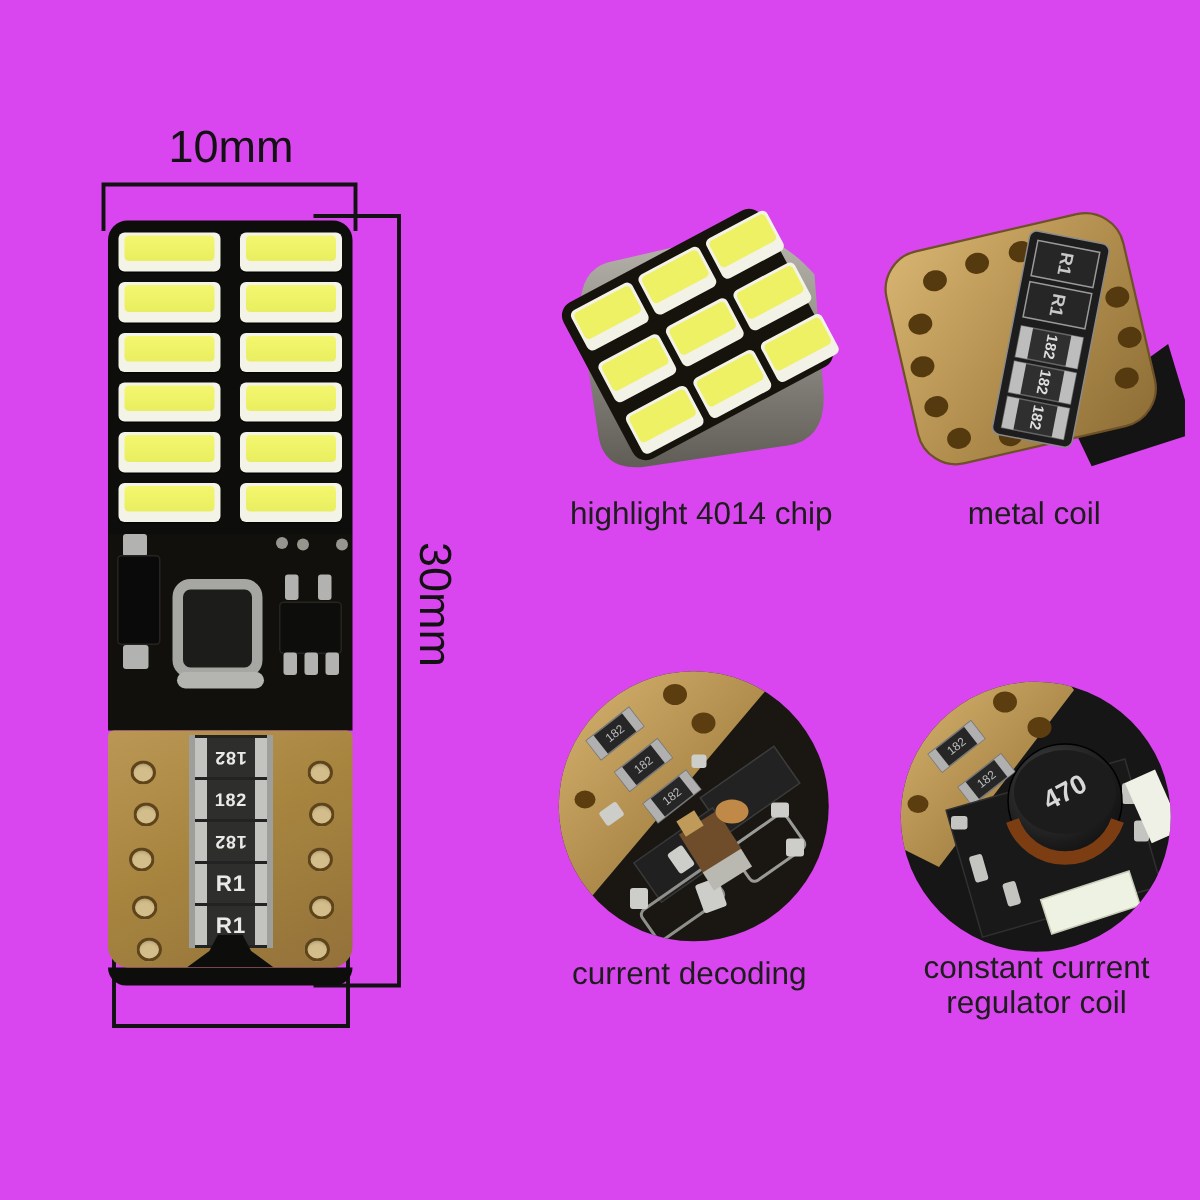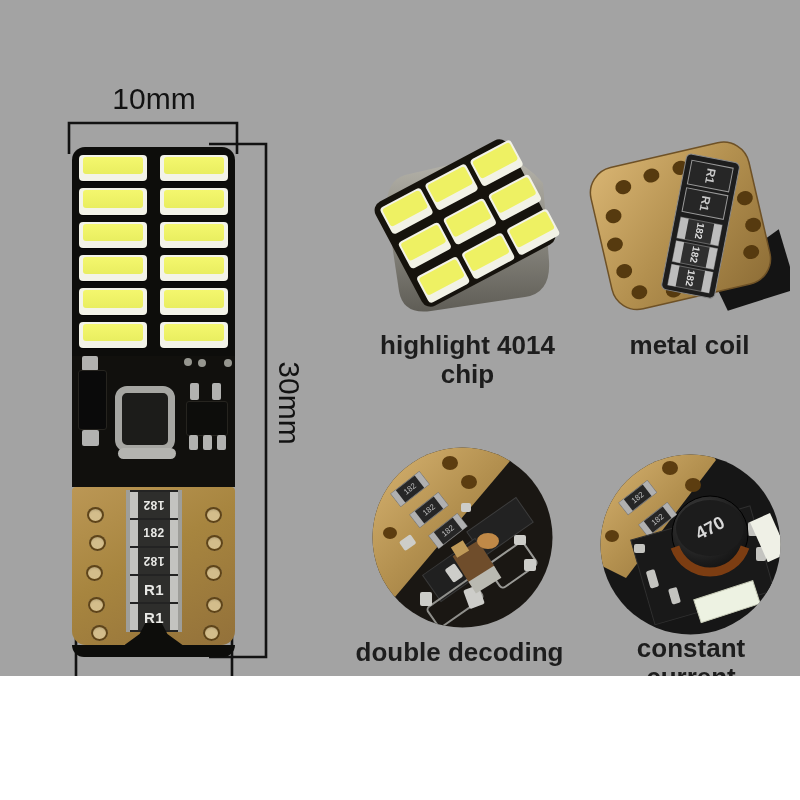--- a/index.html
+++ b/index.html
@@ -1,16 +1,16 @@
 <!DOCTYPE html>
 <html><head>
 <meta charset="utf-8">
 <style>
   html,body{margin:0;padding:0;background:#fff;}
-  #canvas{position:relative;width:800px;height:676px;background:#a3a3a3;
+  #canvas{position:relative;width:800px;height:800px;background:#d946ef;
           font-family:"Liberation Sans",sans-serif;overflow:hidden;}
 
   
   #dims{position:absolute;left:0;top:0;pointer-events:none;}
   .dim-label{position:absolute;color:#121212;font-size:30px;font-weight:400;
              text-align:center;white-space:nowrap;}
   #dim-top{left:99px;top:82px;width:110px;}
   #dim-right{left:234px;top:386px;width:110px;transform:rotate(90deg);}
   #dim-bottom{left:99px;top:685px;width:110px;}
 
@@ -59,21 +59,21 @@
          clip-path:polygon(36% 0,64% 0,74% 50%,100% 100%,0 100%,26% 50%);}
   #bottom-band{height:12px;background:#0d0d0b;border-radius:0 0 15px 15px;}
 
   
   .detail{position:absolute;}
   #detail-1{left:365px;top:133px;}
   #detail-2{left:580px;top:133px;}
   #detail-3{left:370px;top:445px;}
   #detail-4{left:598px;top:452px;}
 
-  .caption{position:absolute;font-size:26px;font-weight:700;color:#1d1d1d;
+  .caption{position:absolute;font-size:21px;font-weight:400;color:#1d1d1d;
            text-align:center;line-height:1.1;}
   #cap-1{left:360px;top:331px;width:215px;}
   #cap-2{left:583px;top:331px;width:213px;}
   #cap-3{left:353px;top:638px;width:213px;}
   #cap-4{left:592px;top:634px;width:198px;}
 
   svg text{font-family:"Liberation Sans",sans-serif;}
 </style>
 </head>
 <body>
@@ -370,16 +370,16 @@
       <rect transform="rotate(-24 170 86)" x="160" y="64" width="22" height="44" fill="#eff0e6"></rect>
       <circle cx="112" cy="82" r="38" fill="url(#g-coil)" stroke="#000"></circle>
       <path d="M77,95 A37,37 0 0 0 147,95" fill="none" stroke="#7c3d12" stroke-width="9"></path>
       <ellipse cx="112" cy="76" rx="34" ry="28" fill="#1c1c1c"></ellipse>
       <text transform="rotate(-28 112 76)" x="112" y="76" text-anchor="middle" dominant-baseline="central" font-size="18" font-weight="bold" fill="#d8d8d8">470</text>
     </g>
   </svg>
 
   <div class="caption" id="cap-1">highlight 4014 chip</div>
   <div class="caption" id="cap-2">metal coil</div>
-  <div class="caption" id="cap-3">double decoding</div>
+  <div class="caption" id="cap-3">current decoding</div>
   <div class="caption" id="cap-4">constant current regulator coil</div>
 
 </div>
 
 </body></html>

